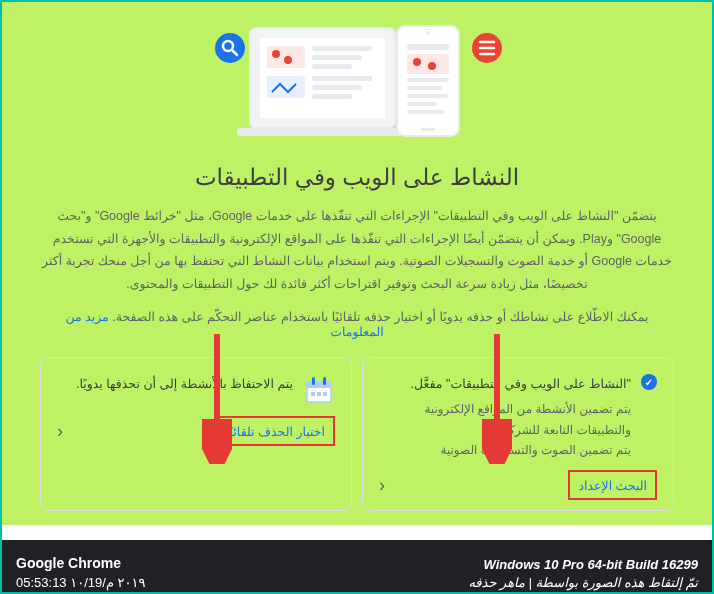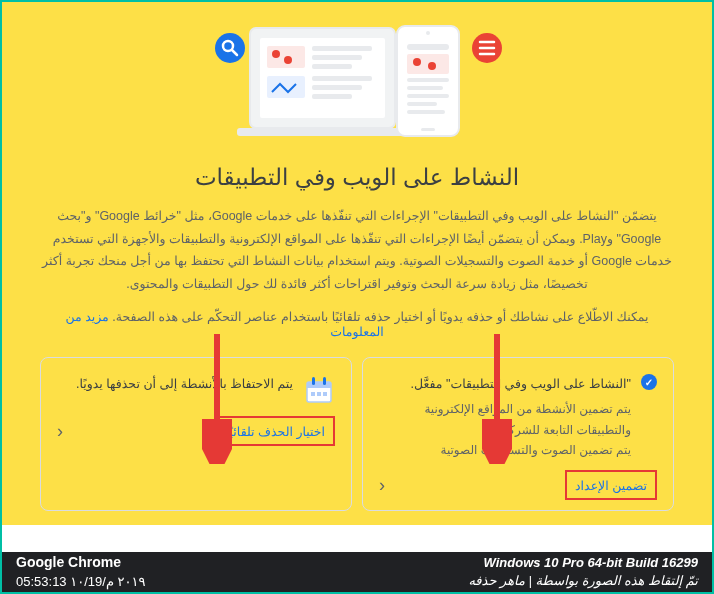--- a/index.html
+++ b/index.html
@@ -1,34 +1,34 @@
 <!DOCTYPE html>
 <html dir="rtl" lang="ar"><head>
 <meta charset="utf-8">
 <style>
 * { margin: 0; padding: 0; box-sizing: border-box; }
 body { font-family: 'Segoe UI', Tahoma, Arial, sans-serif; background: #fff; width: 714px; height: 594px; overflow: hidden; border: 2px solid #00bfa5; position: relative; }
-.page-wrap { background: #fde047; }
+.page-wrap { background: #bef264; }
 .hero { display: flex; justify-content: center; align-items: center; padding: 16px 0 8px; }
 .hero-svg { width: 310px; height: 130px; }
 .title { text-align: center; font-size: 23px; font-weight: 400; color: #3c4043; margin: 8px 0 14px; }
 .desc { text-align: center; font-size: 12.5px; line-height: 1.8; color: #5f6368; padding: 0 40px; margin-bottom: 14px; }
 .sub-desc { text-align: center; font-size: 12.5px; color: #5f6368; padding: 0 53px; margin-bottom: 18px; }
 .sub-desc .link { color: #1a73e8; text-decoration: none; }
 .cards { display: flex; gap: 10px; padding: 0 38px 14px; direction: rtl; }
 .card { flex: 1; border: 1px solid #dadce0; border-radius: 8px; padding: 16px 16px 10px; position: relative; min-height: 128px; display: flex; flex-direction: column; }
 .card-head { display: flex; align-items: flex-start; gap: 10px; direction: rtl; }
 .card-body { flex: 1; font-size: 12px; color: #5f6368; line-height: 1.7; }
 .card-title { font-size: 12.5px; color: #3c4043; margin-bottom: 4px; }
 .card-footer { display: flex; justify-content: space-between; align-items: center; margin-top: 10px; direction: rtl; border-top: 0; }
 .card-action { color: #1a73e8; font-size: 12.5px; text-decoration: none; cursor: pointer; }
 .chevron { color: #5f6368; cursor: pointer; font-size: 18px; transform: scaleX(-1); }
 .redbox { border: 2px solid #e53935; padding: 4px 8px; display: inline-block; }
 .arrow { position: absolute; pointer-events: none; z-index: 5; }
-.footer { position: absolute; bottom: 0; left: 0; right: 0; background: #202124; color: #fff; height: 40px; display: flex; justify-content: space-between; align-items: center; padding: 0 14px; direction: ltr; }
+.footer { position: absolute; bottom: 0; left: 0; right: 0; background: #202124; color: #fff; height: 52px; display: flex; justify-content: space-between; align-items: flex-end; padding: 0 14px; direction: ltr; }
 .footer-left { font-size: 13px; text-align: left; line-height: 1.4; }
 .footer-left .fl1 { font-weight: 600; font-size: 14px; }
 .footer-right { font-size: 13px; text-align: right; line-height: 1.4; font-style: italic; }
 .footer-right .fr1 { font-weight: 600; }
 .check-icon { width: 16px; height: 16px; background: #1a73e8; border-radius: 50%; display: inline-flex; align-items: center; justify-content: center; color: #fff; font-size: 10px; font-weight: bold; flex-shrink: 0; }
 .calendar-icon { width: 32px; height: 32px; flex-shrink: 0; }
 .bind-inline { display: inline; }
 </style>
 </head>
 <body>
@@ -94,21 +94,21 @@
       <div class="card-head">
         <span class="check-icon">✓</span>
         <div class="card-body">
           <div class="card-title">"النشاط على الويب وفي التطبيقات" مفعَّل.</div>
           <div>يتم تضمين الأنشطة من المواقع الإلكترونية والتطبيقات التابعة للشركاء</div>
           <div>يتم تضمين الصوت والتسجيلات الصوتية</div>
         </div>
       </div>
       <div class="card-footer">
         <span class="redbox">
-          <a class="card-action">تضمين الإعداد</a>
+          <a class="card-action">البحث الإعداد</a>
         </span>
         <span class="chevron">›</span>
       </div>
     </div>
 
     <div class="card">
       <div class="card-head">
         <svg class="calendar-icon" viewBox="0 0 32 32">
           <rect x="4" y="8" width="24" height="20" rx="2" fill="#fff" stroke="#aecbfa" stroke-width="1.5"></rect>
           <rect x="4" y="8" width="24" height="6" fill="#aecbfa"></rect>

